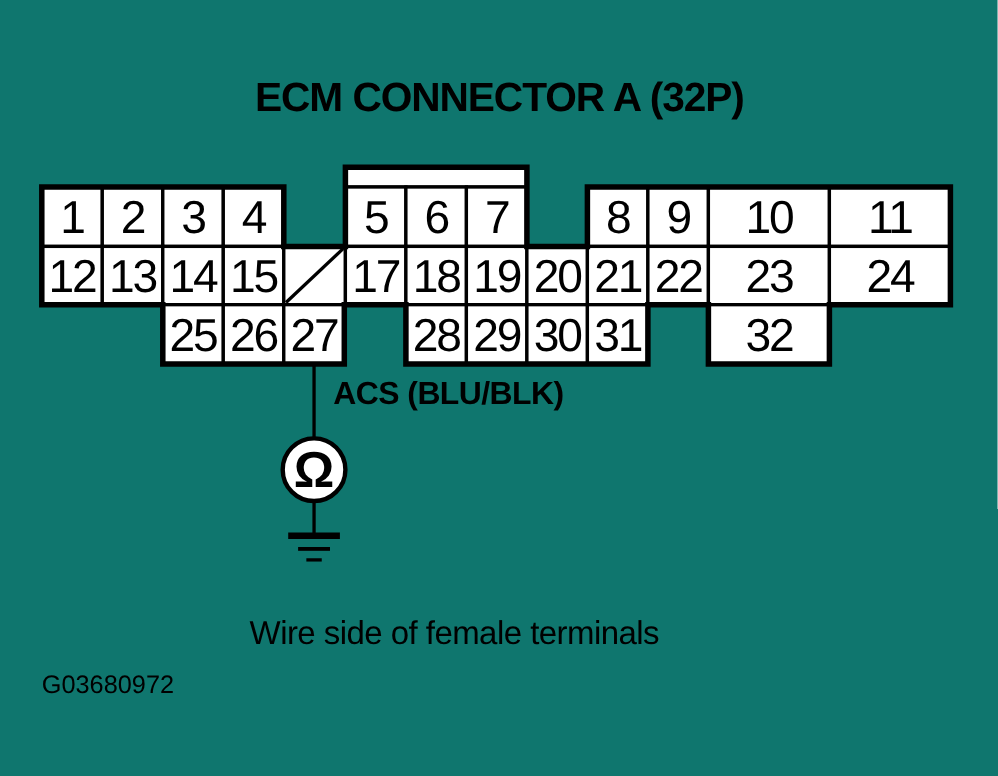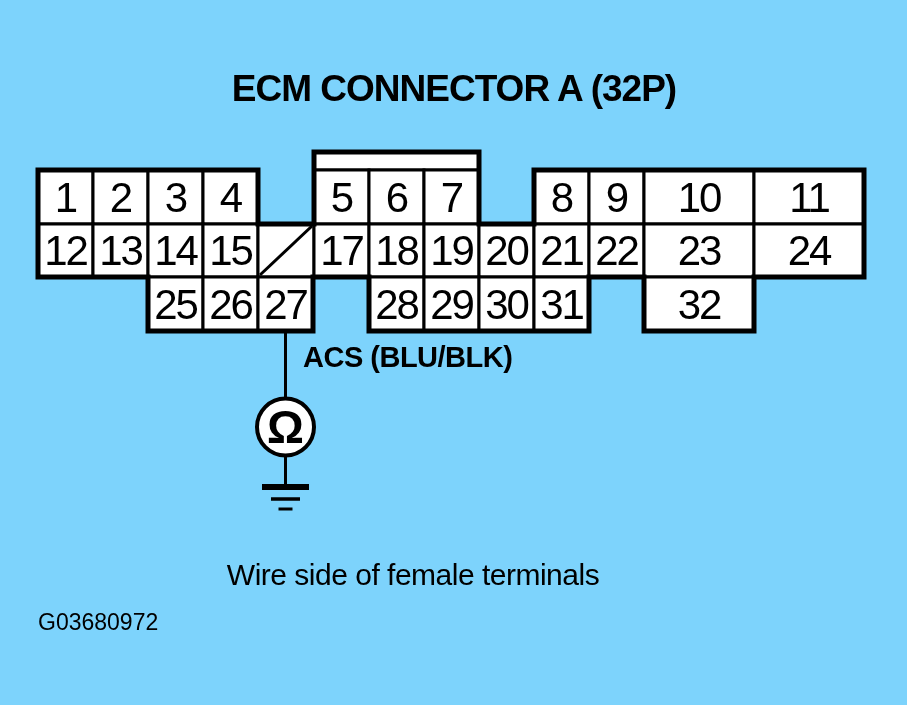--- a/index.html
+++ b/index.html
@@ -1,20 +1,20 @@
 <!DOCTYPE html>
 <html><head>
 <meta charset="utf-8">
 <style>
   html, body { margin: 0; padding: 0; background: #ffffff; }
   .page {
     position: relative;
     width: 907px;
     height: 705px;
-    background: #7dd3fc;
+    background: #0f766e;
     overflow: hidden;
   }
   svg { position: absolute; top: 0; left: 0; }
   svg text {
     font-family: "Liberation Sans", "DejaVu Sans", sans-serif;
     fill: #000000;
   }
   .title {
     font-size: 37px;
     font-weight: bold;

